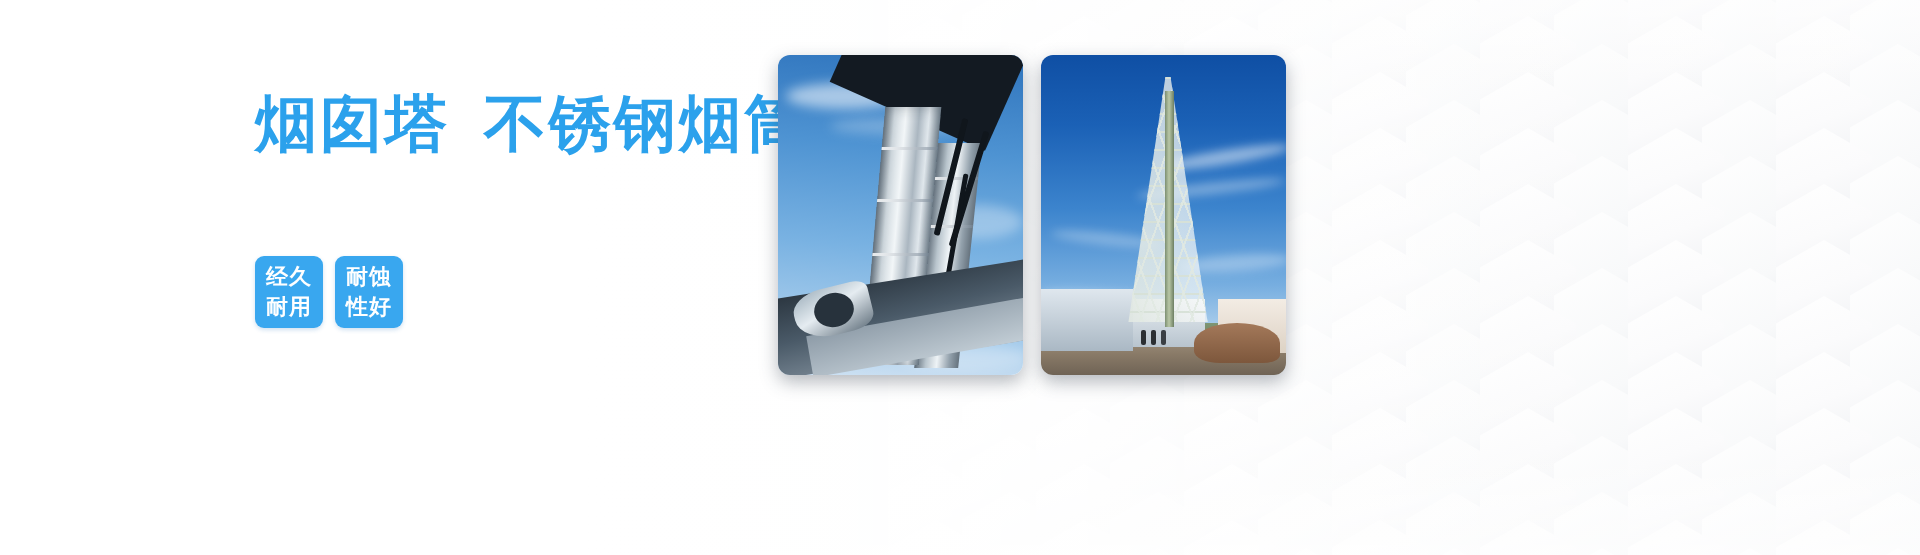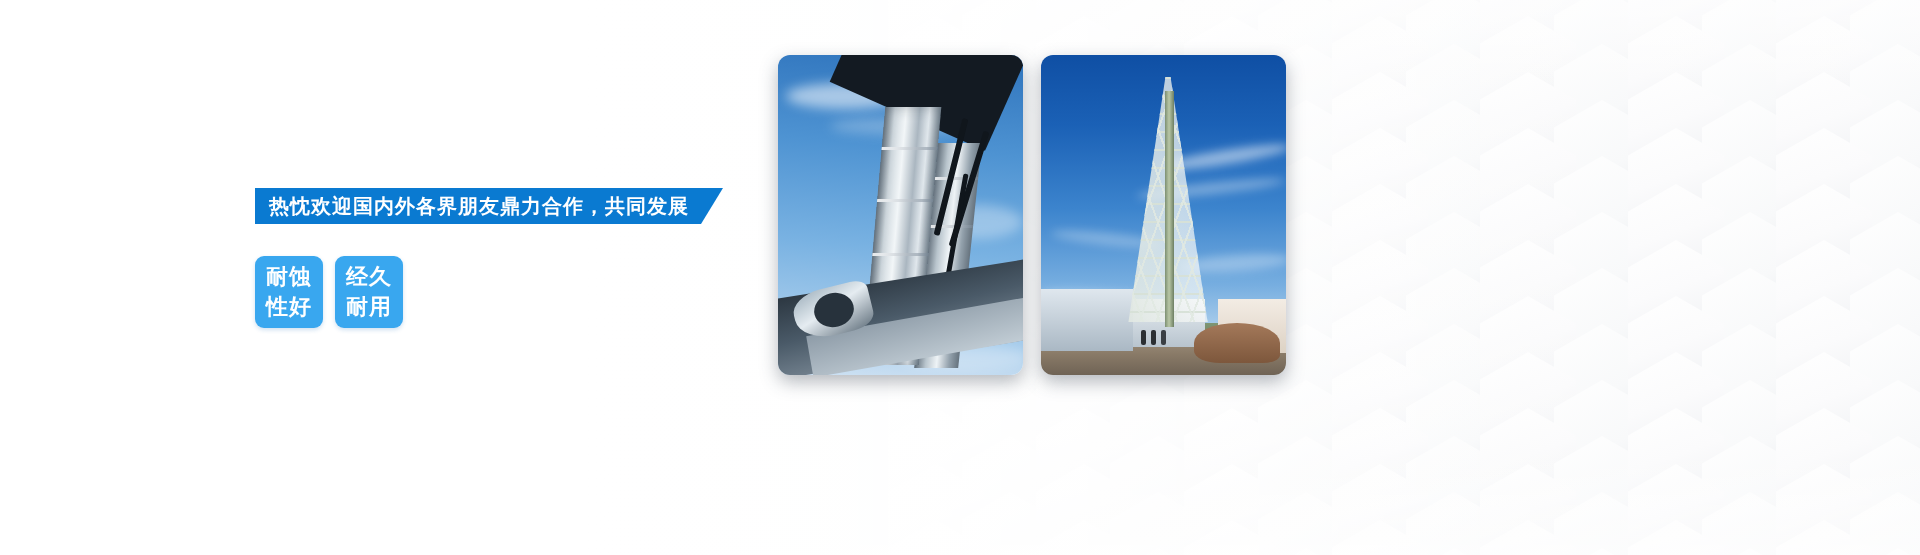--- a/index.html
+++ b/index.html
@@ -398,35 +398,33 @@
         <div class="hex v3" style="left: 1702px; top: 588px;"></div>
         <div class="hex " style="left: 1776px; top: 560px;"></div>
         <div class="hex v3" style="left: 1850px; top: 588px;"></div>
       </div>
     <div class="hex-fade"></div>
     <div class="hex-fade-v"></div>
   </div>
 
   <div class="text-col">
 
-
-    <div class="subbar-wrap">
-      <div class="subbar">
-        <span class="subbar-text">热忱欢迎国内外各界朋友鼎力合作，共同发展</span>
-      </div>
+    <div class="headline">
+      <span>烟囱塔</span><span class="gap"></span><span>不锈钢烟筒</span>
     </div>
 
+
     <div class="badges" id="badgerow">
+        <div class="badge">
+          <span class="badge-line">经久</span>
+          <span class="badge-line">耐用</span>
+        </div>
         <div class="badge">
           <span class="badge-line">耐蚀</span>
           <span class="badge-line">性好</span>
-        </div>
-        <div class="badge">
-          <span class="badge-line">经久</span>
-          <span class="badge-line">耐用</span>
         </div>
       </div>
 
   </div>
 
   <div class="card card-1">
     <div class="photo">
       <div class="sky1"></div>
       <div class="cloud c1"></div>
       <div class="cloud c2"></div>

